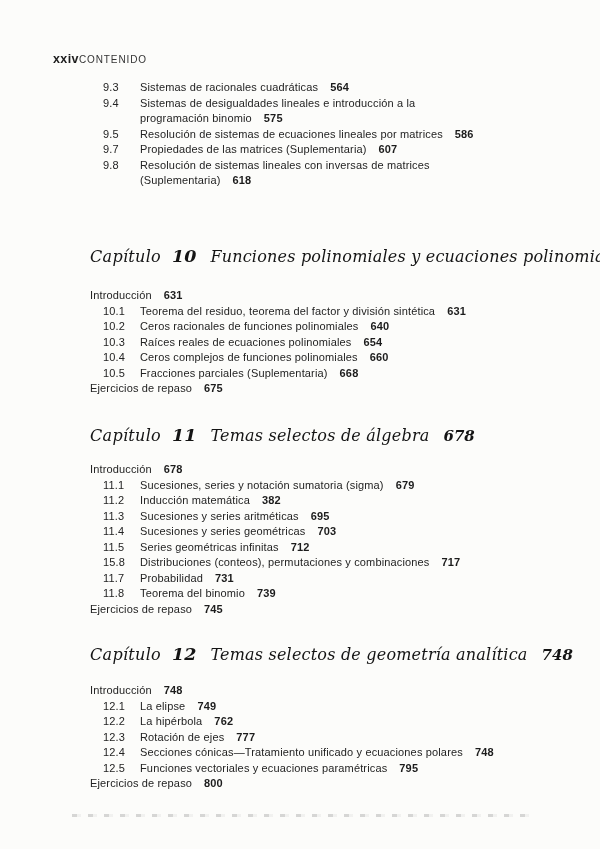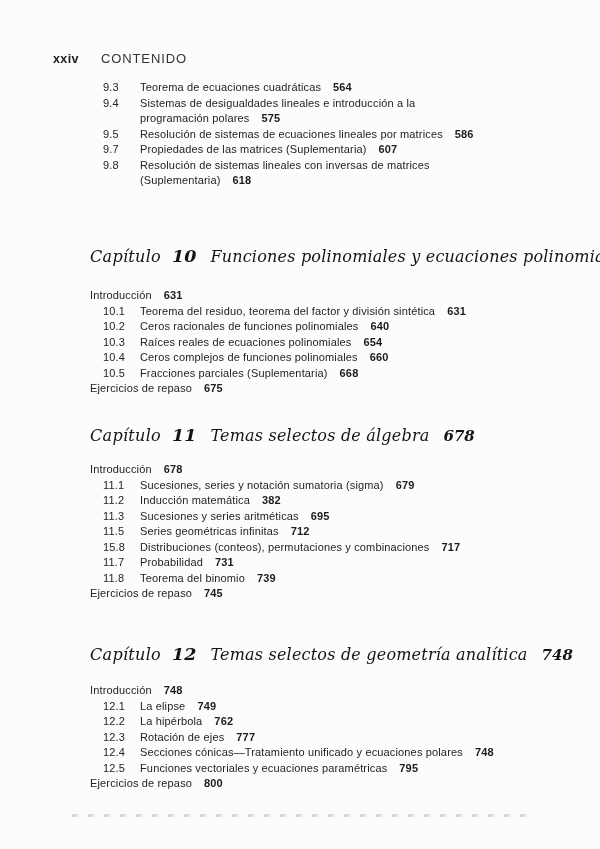--- a/index.html
+++ b/index.html
@@ -3,21 +3,21 @@
 <meta charset="utf-8">
 <style>
   html,body{margin:0;padding:0;}
   body{background:#e9e9e7;}
   .page{
     position:relative;width:600px;height:849px;background:#fcfcfa;
     overflow:hidden;font-family:"Liberation Sans",sans-serif;color:#232323;
   }
   .pagehead{position:absolute;top:49px;left:53px;white-space:nowrap;}
   .folio{font-weight:bold;font-size:12.5px;letter-spacing:.4px;color:#1c1c1c;}
-  .rhead{font-size:13px;letter-spacing:.9px;margin-left:22px;color:#333;text-align:right;}
+  .rhead{font-size:10px;letter-spacing:.9px;color:#333;text-align:right;}
 
   .block{
     position:absolute;left:90px;width:490px;
     font-size:11px;line-height:15.5px;letter-spacing:.15px;
   }
   .r{white-space:nowrap;height:15.5px;}
   .n{display:inline-block;width:37px;padding-left:13px;box-sizing:content-box;}
   .c{padding-left:50px;}
   .p{font-weight:bold;margin-left:12px;color:#1c1c1c;}
 
@@ -42,23 +42,23 @@
 </head>
 <body>
 
 <div class="page">
 
   <div class="pagehead">
     <span class="folio">xxiv</span><span class="rhead">CONTENIDO</span>
   </div>
 
   <div class="block" style="top:80px">
-    <div class="r"><span class="n">9.3</span><span class="t">Teorema de ecuaciones cuadráticas</span><span class="p">564</span></div>
+    <div class="r"><span class="n">9.3</span><span class="t">Sistemas de racionales cuadráticas</span><span class="p">564</span></div>
     <div class="r"><span class="n">9.4</span><span class="t">Sistemas de desigualdades lineales e introducción a la</span></div>
-    <div class="r c"><span class="t">programación polares</span><span class="p">575</span></div>
+    <div class="r c"><span class="t">programación binomio</span><span class="p">575</span></div>
     <div class="r"><span class="n">9.5</span><span class="t">Resolución de sistemas de ecuaciones lineales por matrices</span><span class="p">586</span></div>
     <div class="r"><span class="n">9.7</span><span class="t">Propiedades de las matrices (Suplementaria)</span><span class="p">607</span></div>
     <div class="r"><span class="n">9.8</span><span class="t">Resolución de sistemas lineales con inversas de matrices</span></div>
     <div class="r c"><span class="t">(Suplementaria)</span><span class="p">618</span></div>
   </div>
 
   <div class="chaphead" style="top:246px">
     <span class="cl">Capítulo</span><span class="cn">10</span><span class="ct">Funciones polinomiales y ecuaciones polinomiales</span>
   </div>
 
@@ -74,20 +74,21 @@
 
   <div class="chaphead" style="top:425px">
     <span class="cl">Capítulo</span><span class="cn">11</span><span class="ct">Temas selectos de álgebra</span><span class="cp">678</span>
   </div>
 
   <div class="block" style="top:462px">
     <div class="r"><span class="t">Introducción</span><span class="p">678</span></div>
     <div class="r"><span class="n">11.1</span><span class="t">Sucesiones, series y notación sumatoria (sigma)</span><span class="p">679</span></div>
     <div class="r"><span class="n">11.2</span><span class="t">Inducción matemática</span><span class="p">382</span></div>
     <div class="r"><span class="n">11.3</span><span class="t">Sucesiones y series aritméticas</span><span class="p">695</span></div>
+    <div class="r"><span class="n">11.4</span><span class="t">Sucesiones y series geométricas</span><span class="p">703</span></div>
     <div class="r"><span class="n">11.5</span><span class="t">Series geométricas infinitas</span><span class="p">712</span></div>
     <div class="r"><span class="n">15.8</span><span class="t">Distribuciones (conteos), permutaciones y combinaciones</span><span class="p">717</span></div>
     <div class="r"><span class="n">11.7</span><span class="t">Probabilidad</span><span class="p">731</span></div>
     <div class="r"><span class="n">11.8</span><span class="t">Teorema del binomio</span><span class="p">739</span></div>
     <div class="r"><span class="t">Ejercicios de repaso</span><span class="p">745</span></div>
   </div>
 
   <div class="chaphead" style="top:644px">
     <span class="cl">Capítulo</span><span class="cn">12</span><span class="ct">Temas selectos de geometría analítica</span><span class="cp">748</span>
   </div>

